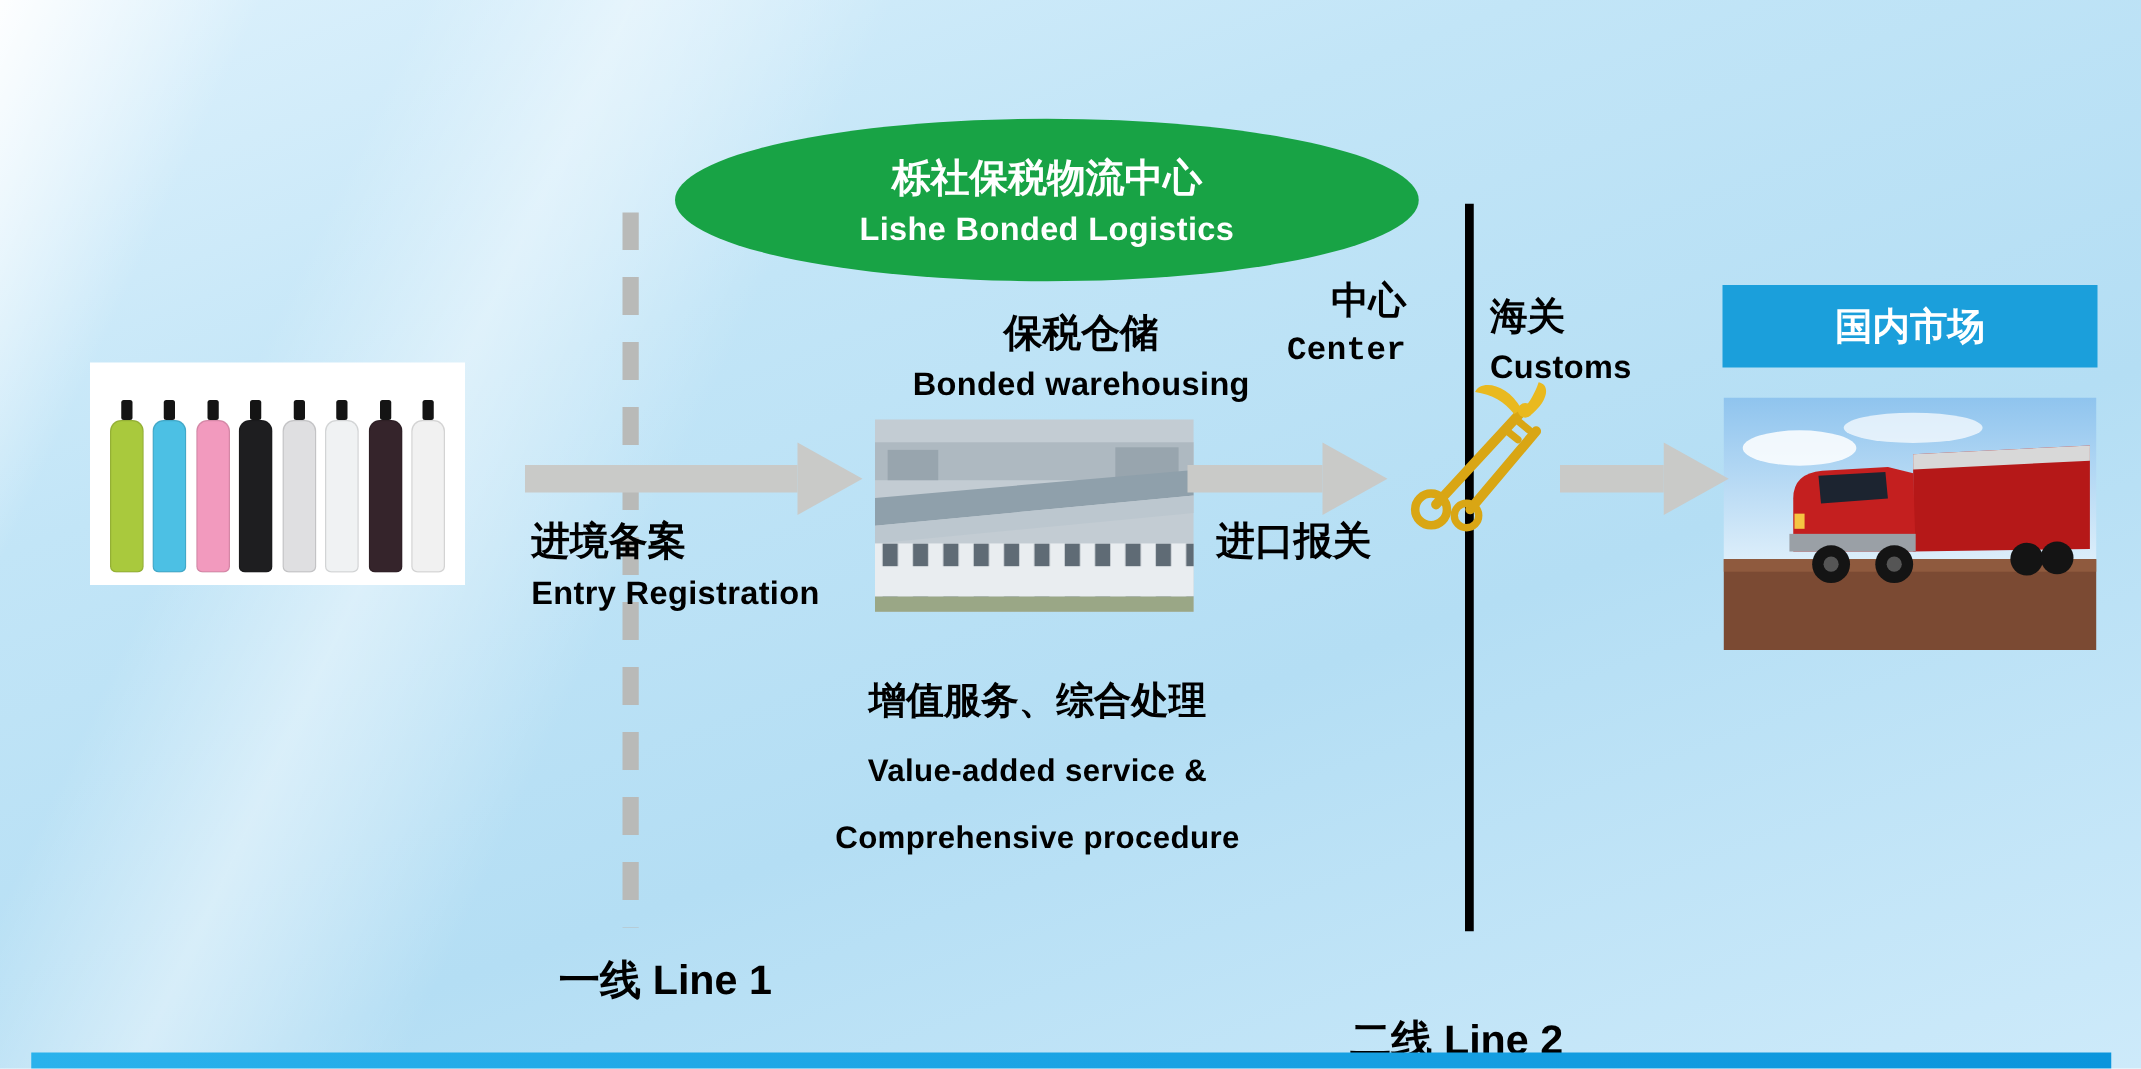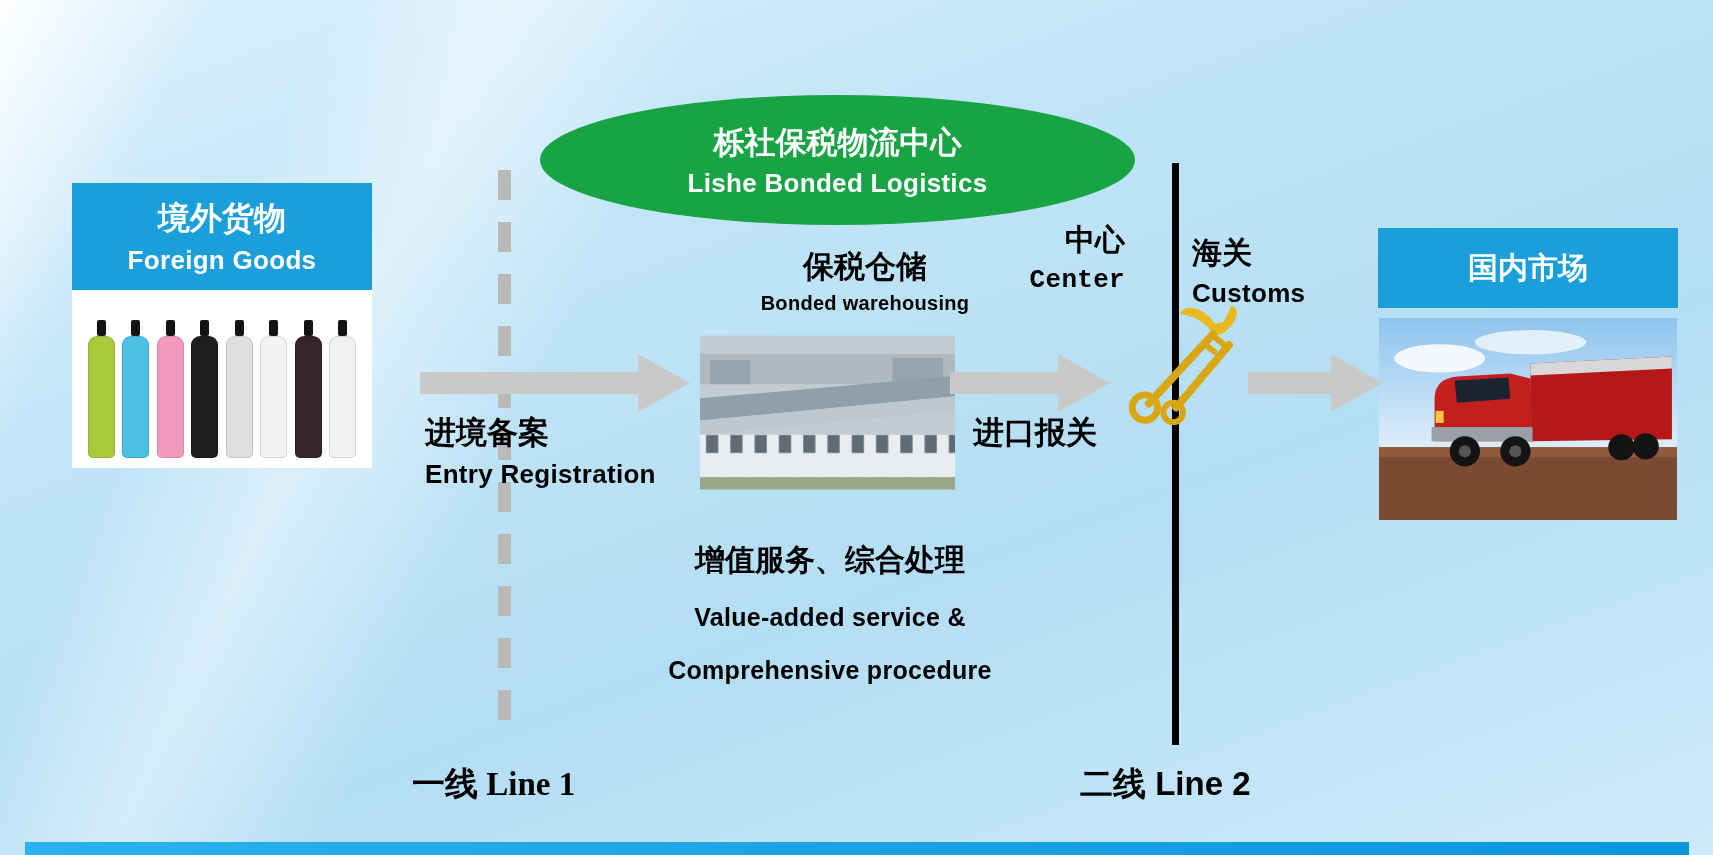--- a/index.html
+++ b/index.html
@@ -28,21 +28,21 @@
   .ellipse .en{font-size:26px;margin-top:4px;}
 
   
   .node-header{
     position:absolute;background:#1b9fdb;color:#ffffff;text-align:center;
     display:flex;flex-direction:column;align-items:center;justify-content:center;
   }
   .node-header .zh{font-size:32px;}
   .node-header .en{font-size:26px;margin-top:4px;}
   .foreign-header{left:72px;top:183px;width:300px;height:107px;}
-  .domestic-header{left:1378px;top:228px;width:300px;height:80px;}
+  .domestic-header{left:1378px;top:228px;width:300px;height:66px;}
   .domestic-header .zh{font-size:30px;}
 
   
   .bottles-box{
     position:absolute;left:72px;top:290px;width:300px;height:178px;background:#ffffff;
     display:flex;align-items:flex-end;justify-content:space-around;
     padding:10px 12px;box-sizing:border-box;
   }
   .bottle{width:27px;display:flex;flex-direction:column;align-items:center;}
   .bottle .cap{width:9px;height:16px;background:#141414;border-radius:2px;}
@@ -83,35 +83,35 @@
 
   
   .step-label{position:absolute;color:#000000;z-index:3;}
   .step-label .zh{font-size:31px;}
   .step-label .en{font-size:26px;margin-top:5px;}
   .entry-label{left:425px;top:412px;}
   .import-label{left:953px;top:412px;margin-left:20px;}
 
   .warehouse-label{position:absolute;left:690px;top:246px;width:350px;text-align:center;color:#000;}
   .warehouse-label .zh{font-size:31px;}
-  .warehouse-label .en{font-size:20px;margin-top:4px;}
+  .warehouse-label .en{font-size:26px;margin-top:4px;}
 
   .value-added{position:absolute;left:595px;top:540px;width:470px;text-align:center;color:#000;}
   .value-added .zh{font-size:30px;}
   .value-added .en{font-size:25px;line-height:1.3;margin-top:20px;}
 
   .boundary-label{position:absolute;top:220px;color:#000;z-index:3;}
   .boundary-label .zh{font-size:30px;}
   .boundary-label .en{font-size:26px;margin-top:4px;}
   .center-label{left:985px;width:140px;text-align:right;font-family:Liberation Mono, monospace;}
   .customs-label{left:1192px;width:160px;text-align:left;margin-top:13px;}
 
   .line-name{position:absolute;top:762px;font-size:33px;font-weight:bold;color:#000;}
-  .line1-name{left:412px;font-family:Liberation Serif, serif;}
-  .line2-name{left:1080px;}
+  .line1-name{left:447px;}
+  .line2-name{left:1080px;margin-top:48px;}
 
   
   .photo{position:absolute;}
   .warehouse-photo{left:700px;top:335px;width:255px;height:155px;}
   .truck-photo{left:1378px;top:318px;width:300px;height:202px;}
   .photo svg{display:block;width:100%;height:100%;}
 
   .emblem{position:absolute;left:1118px;top:298px;width:130px;height:132px;z-index:4;}
   .emblem svg{display:block;width:100%;height:100%;}
 
@@ -123,24 +123,20 @@
 </head>
 <body>
 
 <div class="canvas">
 
   <div class="ellipse">
     <div class="zh">栎社保税物流中心</div>
     <div class="en">Lishe Bonded Logistics</div>
   </div>
 
-  <div class="node-header foreign-header">
-    <div class="zh">境外货物</div>
-    <div class="en">Foreign Goods</div>
-  </div>
   <div class="bottles-box">
     <div class="bottle b1">
         <div class="cap"></div>
         <div class="body"></div>
       </div>
     <div class="bottle b2">
         <div class="cap"></div>
         <div class="body"></div>
       </div>
     <div class="bottle b3">

